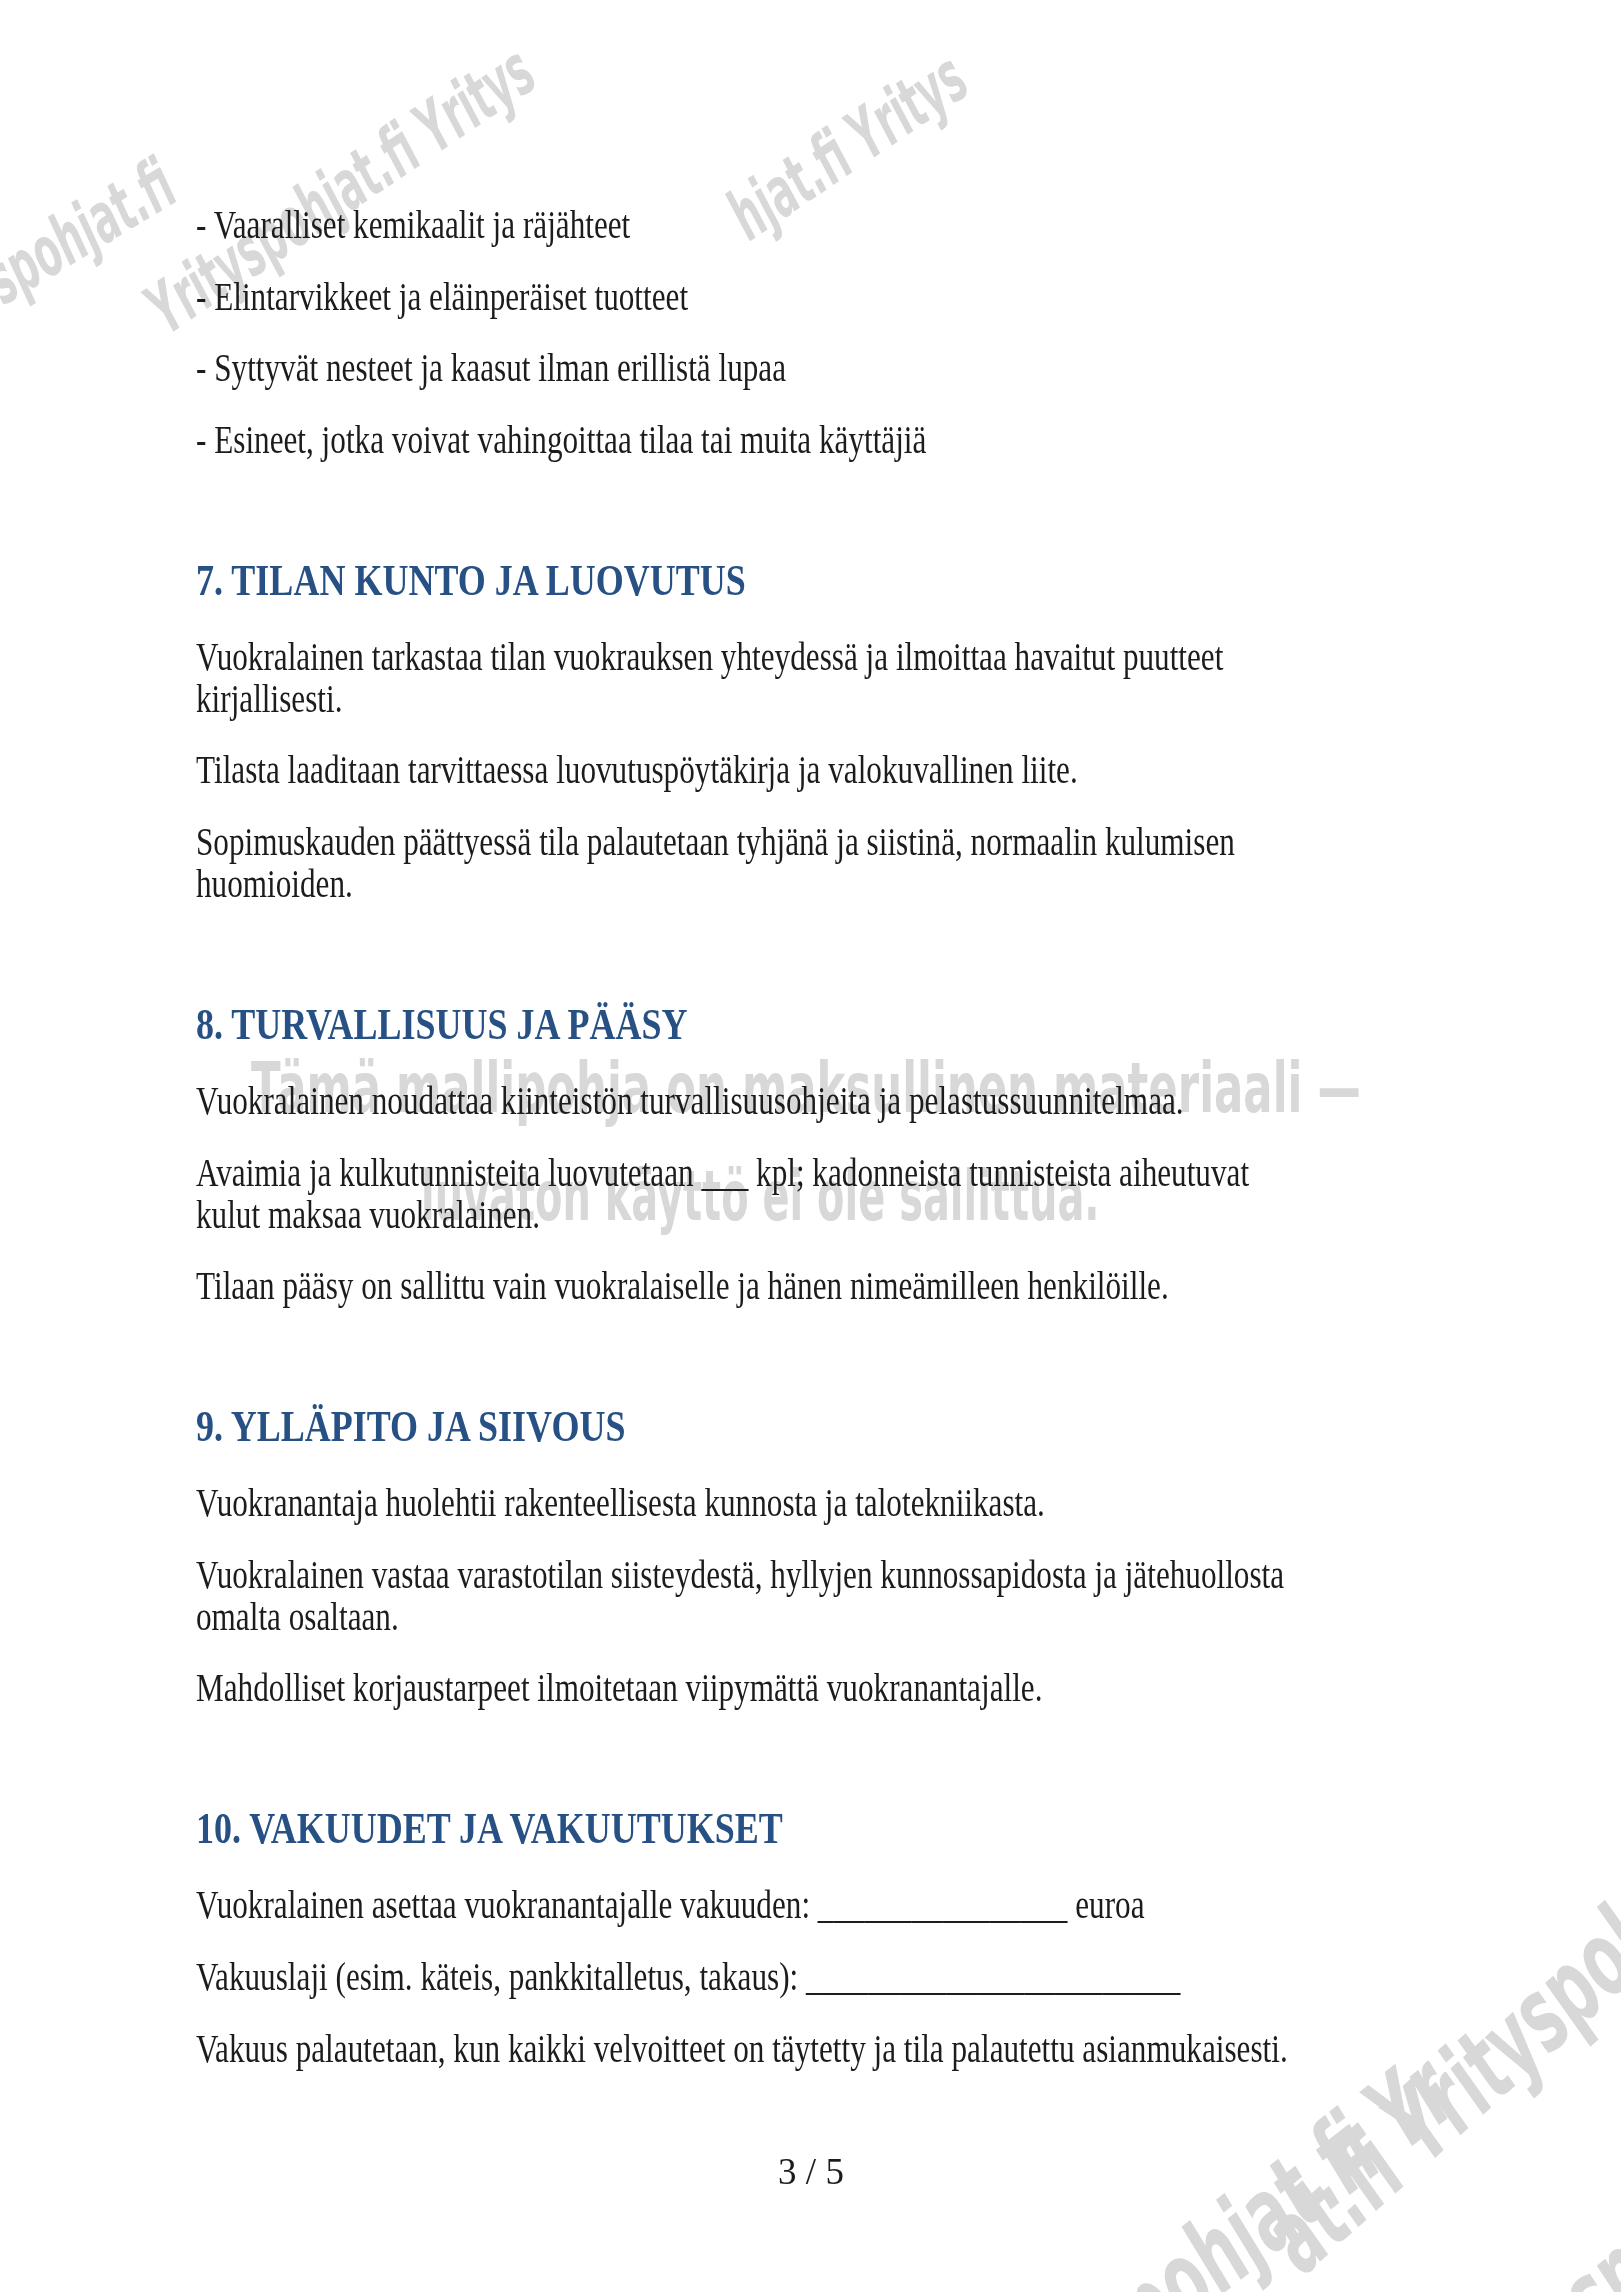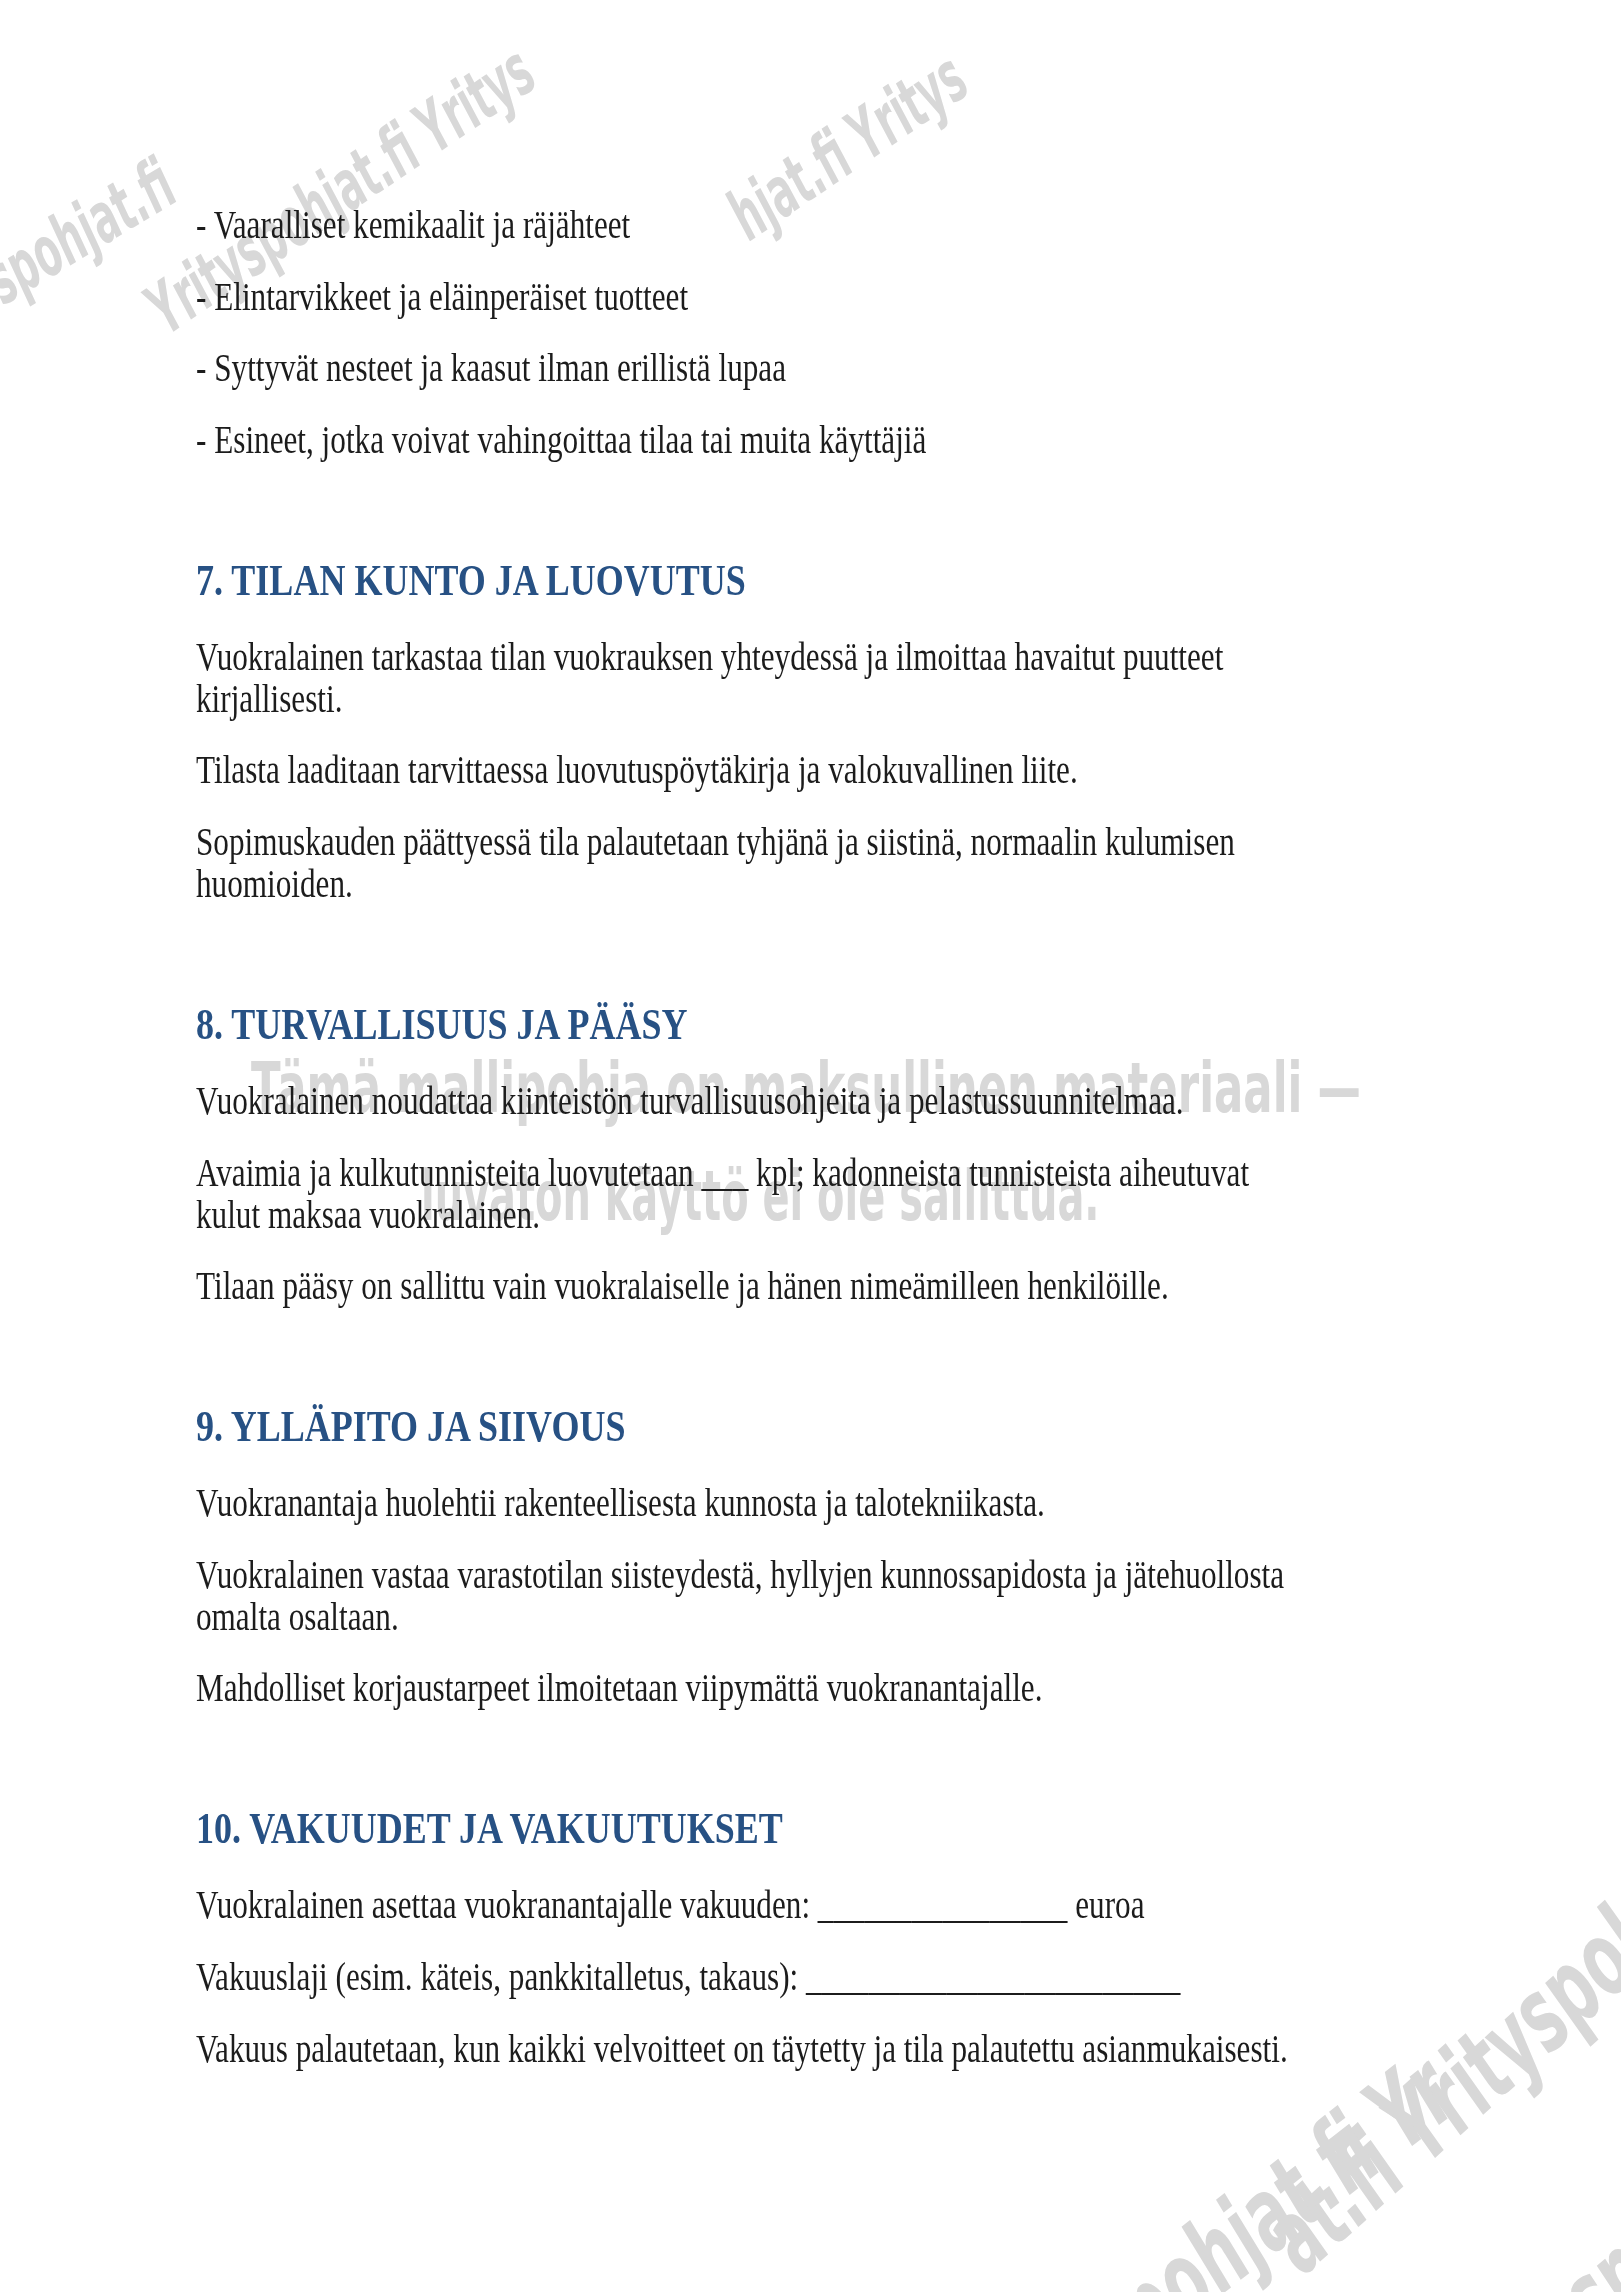--- a/index.html
+++ b/index.html
@@ -169,15 +169,16 @@
       <p>
         <span class="line">Vakuuslaji (esim. käteis, pankkitalletus, takaus): ________________________</span>
       </p>
       <p>
         <span class="line">Vakuus palautetaan, kun kaikki velvoitteet on täytetty ja tila palautettu asianmukaisesti.</span>
       </p>
     </section>
 
   </main>
 
+  <div class="footer">3 / 5</div>
 
 </div>
 
 
 </body></html>

